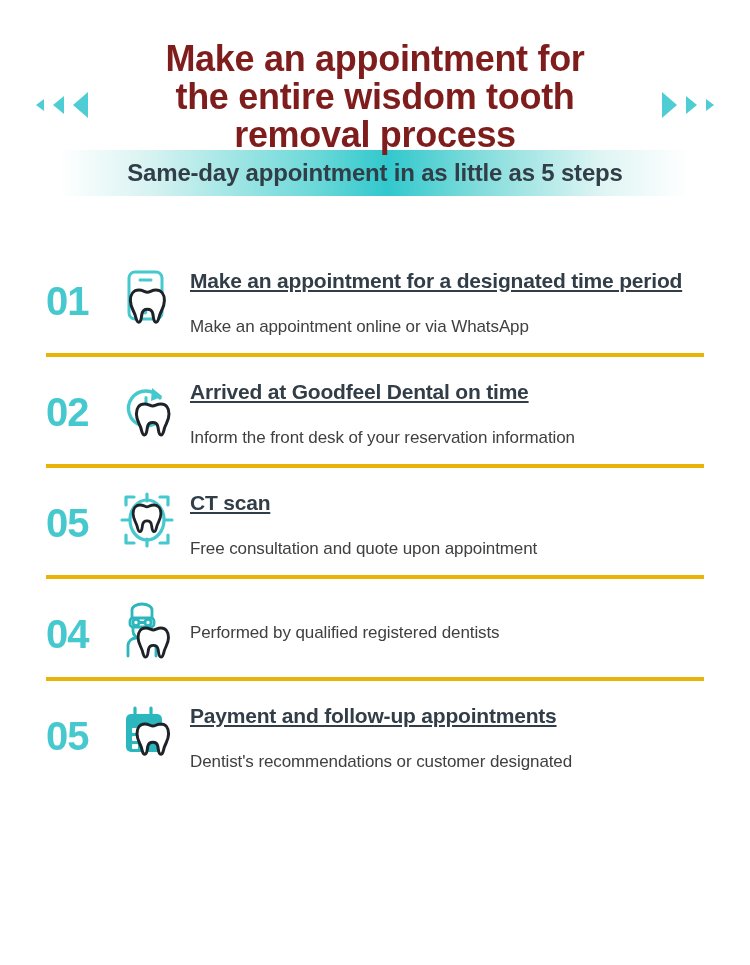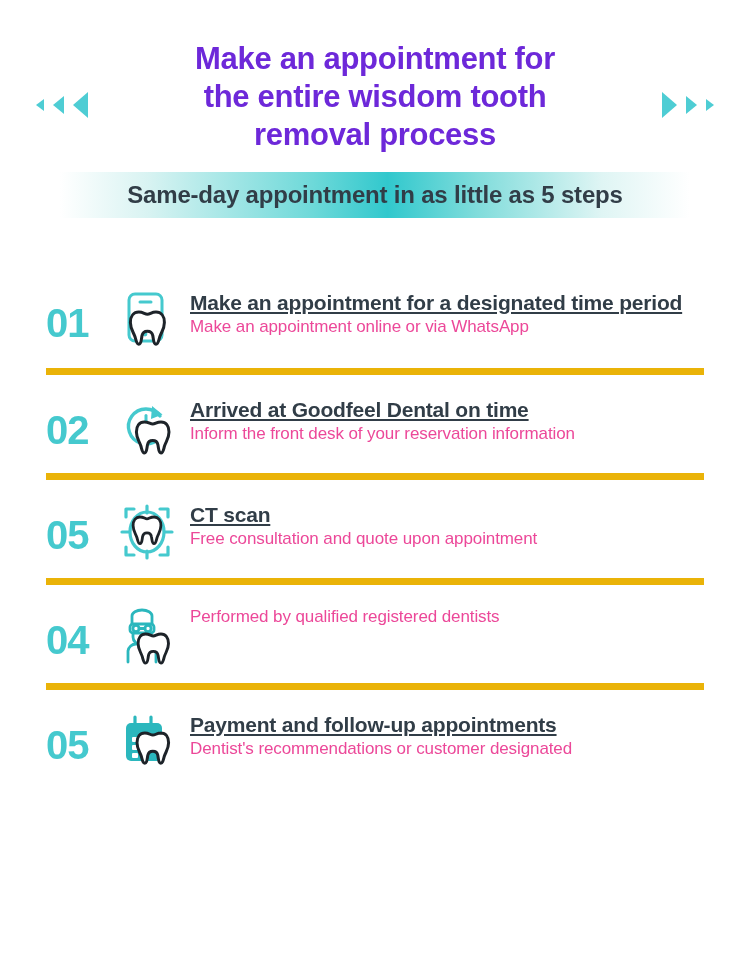--- a/index.html
+++ b/index.html
@@ -22,24 +22,24 @@
 
   
   .header {
     position: relative;
     padding-top: 40px;
     height: 150px;
   }
 
   .headline {
     text-align: center;
-    font-size: 31px;
+    font-size: 36px;
     line-height: 38px;
     font-weight: 700;
-    color: #6d28d9;
+    color: #7f1d1d;
     letter-spacing: -0.3px;
     padding: 0 130px;
     font-stretch: condensed;
   }
   .headline .ln { display: block; white-space: nowrap; }
 
   
   .arrows {
     position: absolute;
     top: 92px;
@@ -82,21 +82,20 @@
     border-left: 11px solid #4ecdd4;
   }
   .arrows.right .t3 {
     border-top: 6px solid transparent;
     border-bottom: 6px solid transparent;
     border-left: 8px solid #4ecdd4;
   }
 
   
   .banner-wrap {
-    margin-top: 22px;
     padding: 0 60px;
   }
   .banner {
     height: 46px;
     display: flex;
     align-items: center;
     justify-content: center;
     background: linear-gradient(to right,
         #ffffff 0%,
         #d8f3f2 14%,
@@ -118,21 +117,21 @@
   .steps {
     margin-top: 50px;
     padding: 0 46px;
   }
   .step {
     display: flex;
     align-items: flex-start;
     padding: 15px 0 15px 0;
     min-height: 100px;
   }
-  .step + .step { border-top: 7px solid #eab308; justify-content: flex-end; }
+  .step + .step { border-top: 4px solid #eab308; justify-content: flex-end; }
 
   .num {
     font-size: 40px;
     font-weight: 700;
     color: #45c9ce;
     line-height: 1;
     width: 62px;
     flex: 0 0 62px;
     text-align: left;
     padding-top: 20px;
@@ -156,24 +155,24 @@
   }
   .step-title {
     font-size: 21px;
     font-weight: 700;
     color: #313d47;
     line-height: 27px;
     letter-spacing: -0.2px;
     text-decoration: underline;
   }
   .step-desc {
-    margin-top: 0;
+    margin-top: 22px;
     font-size: 17px;
     font-weight: 400;
-    color: #ec4899;
+    color: #404040;
     line-height: 22px;
     letter-spacing: -0.1px;
   }
 </style>
 </head>
 <body>
 
 <div class="page">
 
   <div class="header">

